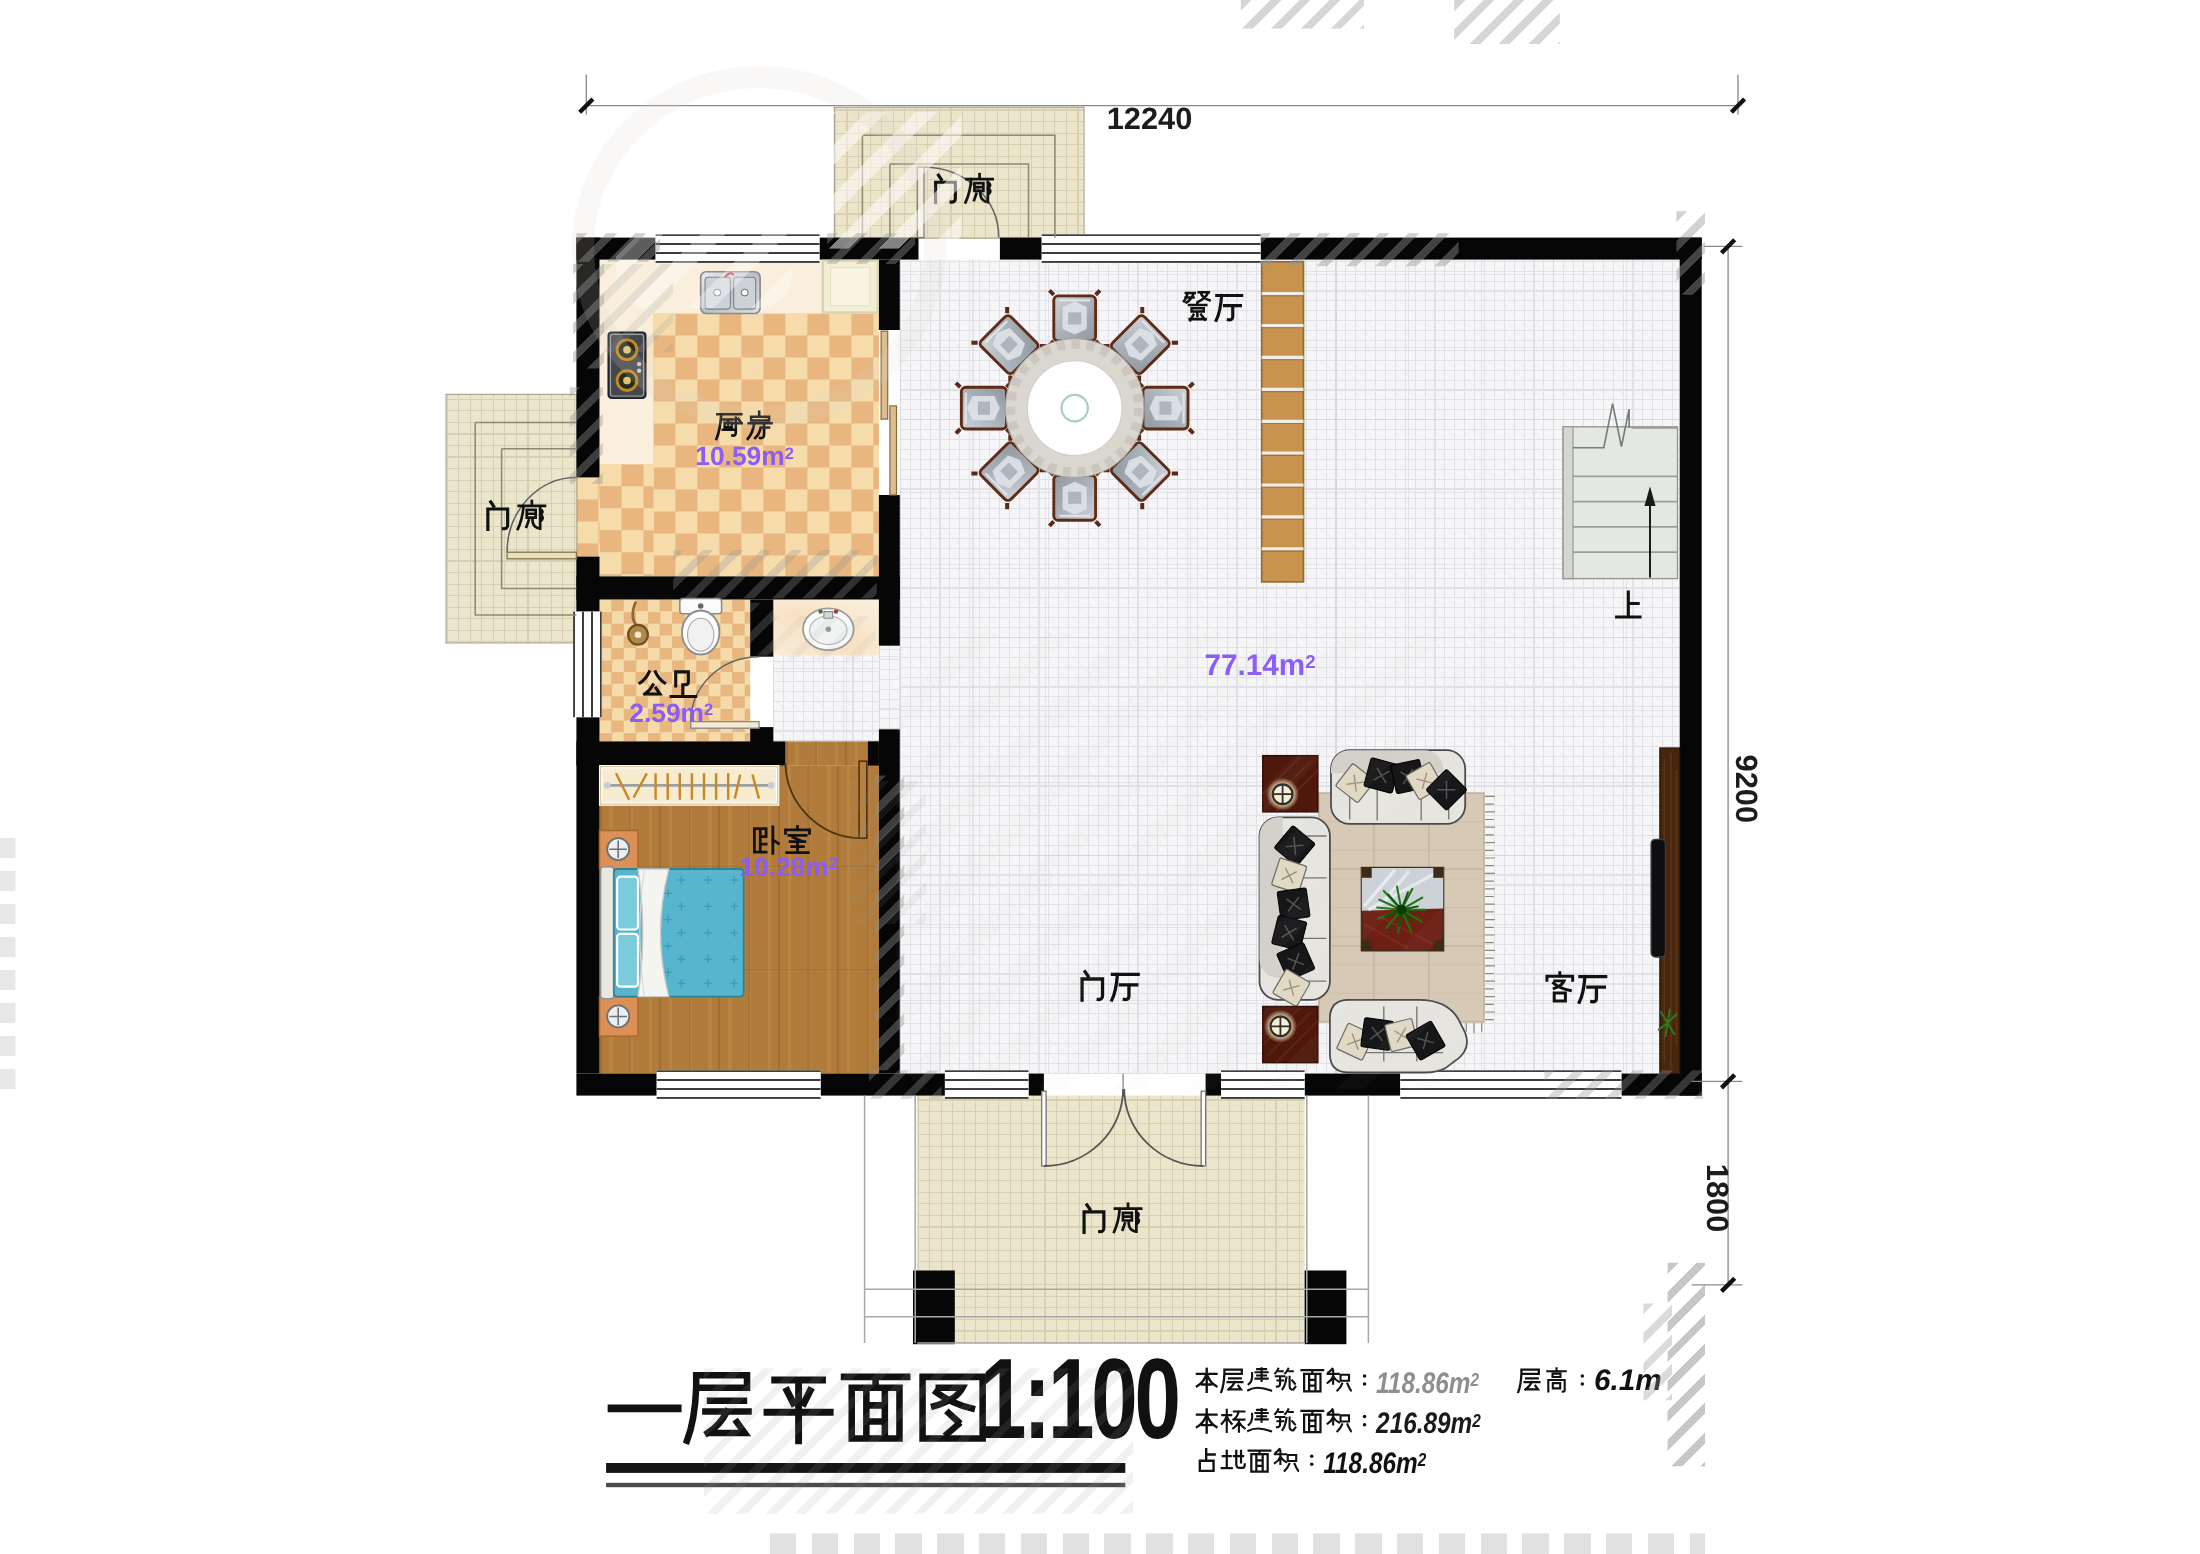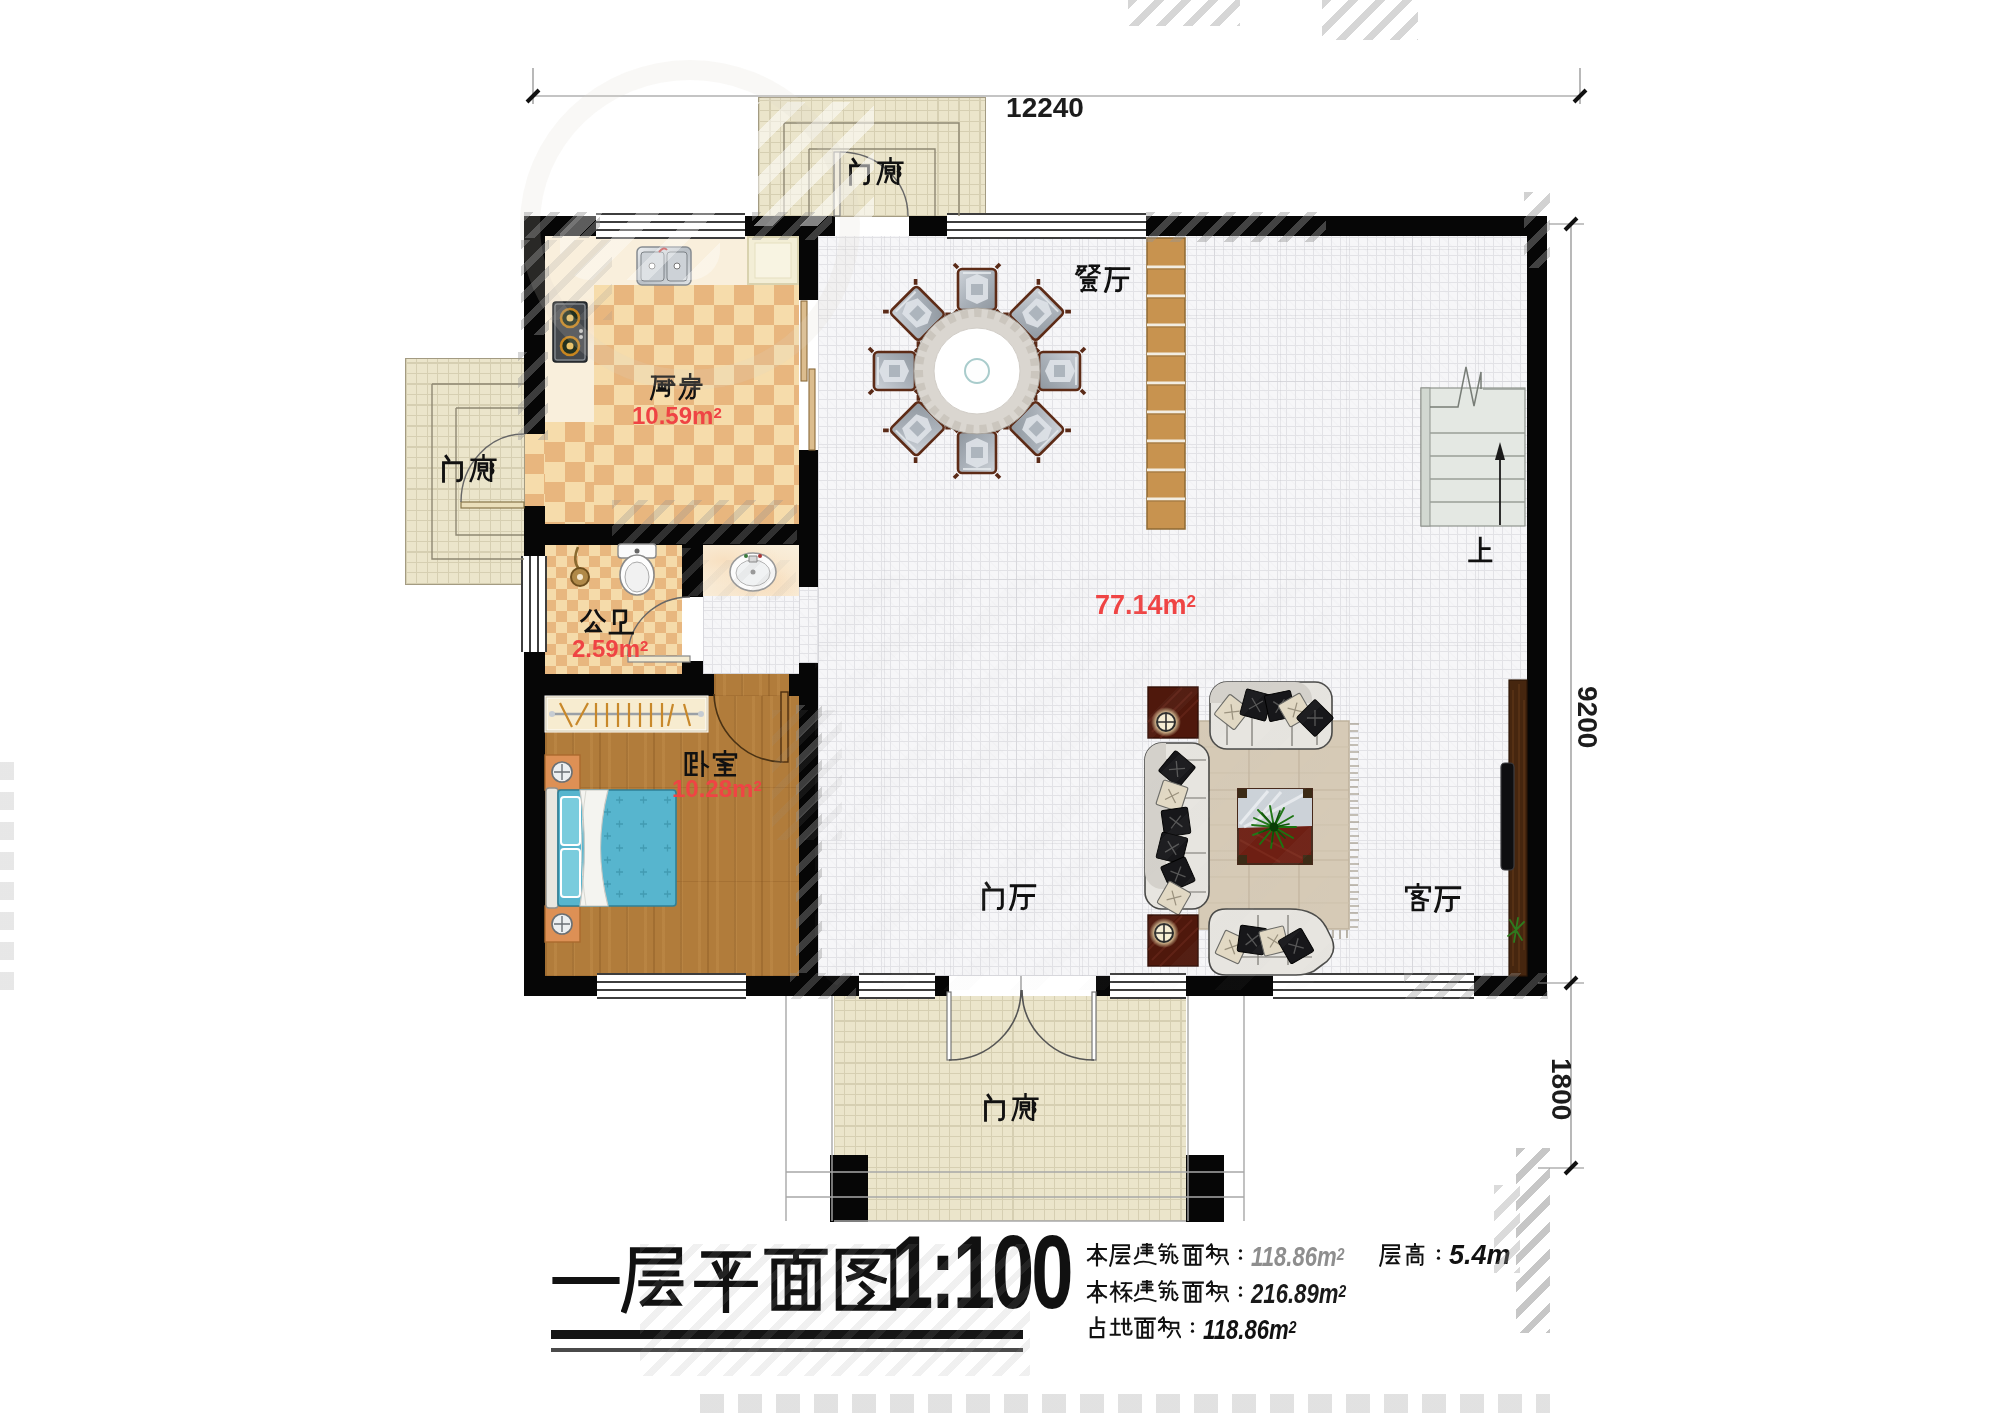--- a/index.html
+++ b/index.html
@@ -27,21 +27,21 @@
 .bcheck{position:absolute;background:repeating-conic-gradient(#e8b77f 0% 25%, #f5dbaa 0% 50%);background-size:22px 22px;}
 .wood{position:absolute;background:#b17c3b;
  background-image:
   repeating-linear-gradient(90deg, rgba(116,70,22,.26) 0 2px, transparent 2px 27px),
   repeating-linear-gradient(90deg, rgba(226,176,106,.16) 9px 12px, transparent 12px 27px),
   repeating-linear-gradient(0deg, rgba(116,70,22,.20) 0 1px, transparent 1px 94px);}
 .winH{position:absolute;background:#fff;background-image:repeating-linear-gradient(180deg,#3d3d3d 0 1.6px, transparent 1.6px 8.1px);}
 .winV{position:absolute;background:#fff;background-image:repeating-linear-gradient(90deg,#3d3d3d 0 1.6px, transparent 1.6px 8.1px);}
 .lbl{position:absolute;display:flex;align-items:flex-start;font-style:italic;}
 .lbl svg{display:block;}
-.num{font-weight:bold;color:#ef4444;}
+.num{font-weight:bold;color:#8b5cf6;}
 svg.ov{position:absolute;left:0;top:0;}
 .wmst{background:repeating-linear-gradient(135deg, rgba(148,148,148,.85) 0 7px, rgba(148,148,148,0) 7px 19px);}
 .wmfaint{background:repeating-linear-gradient(135deg, rgba(195,195,195,.45) 0 18px, rgba(195,195,195,0) 18px 48px);border-radius:40px;}
 </style>
 </head>
 <body>
 <div id="page">
 <svg width="0" height="0" style="position:absolute">
 <defs>
 <g id="z_men" fill="none" stroke="#111" stroke-width="10" stroke-linecap="square">
@@ -623,21 +623,21 @@
 <div class="lbl" style="left:1379px;top:1243px">
  <svg width="24" height="24">
         <use href="#z_ceng" transform="scale(.24)"></use>
       </svg>
  <svg width="24" height="24">
         <use href="#z_gao" transform="scale(.24)"></use>
       </svg>
  <svg width="22" height="24">
         <use href="#z_colon" transform="scale(.23)"></use>
       </svg>
- <span class="num" style="font-size:27px;line-height:24px;color:#111">5.4m</span>
+ <span class="num" style="font-size:27px;line-height:24px;color:#111">6.1m</span>
 </div>
 <div class="lbl" style="left:1085px;top:1280px">
  <svg width="24" height="24">
         <use href="#z_ben" transform="scale(.24)"></use>
       </svg>
  <svg width="24" height="24">
         <use href="#z_dong" transform="scale(.24)"></use>
       </svg>
  <svg width="24" height="24">
         <use href="#z_jian" transform="scale(.24)"></use>

